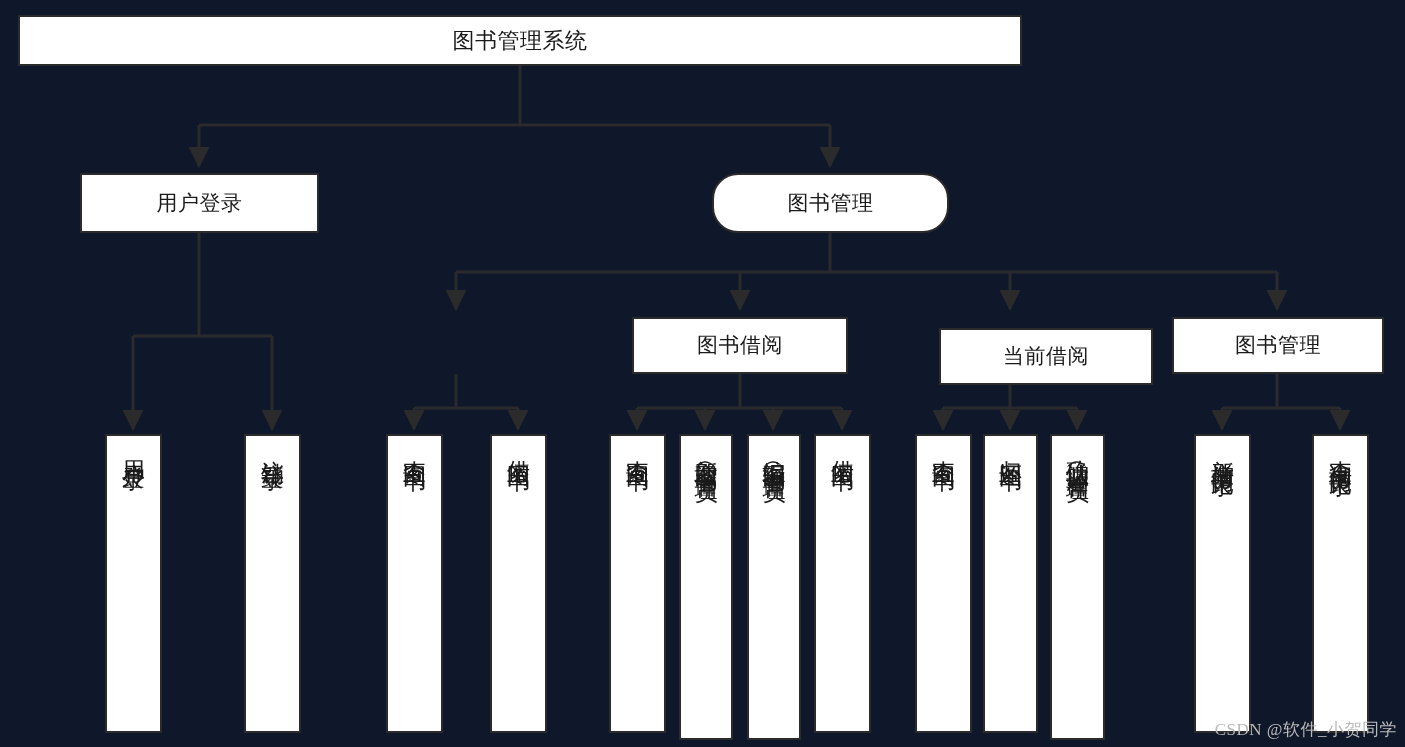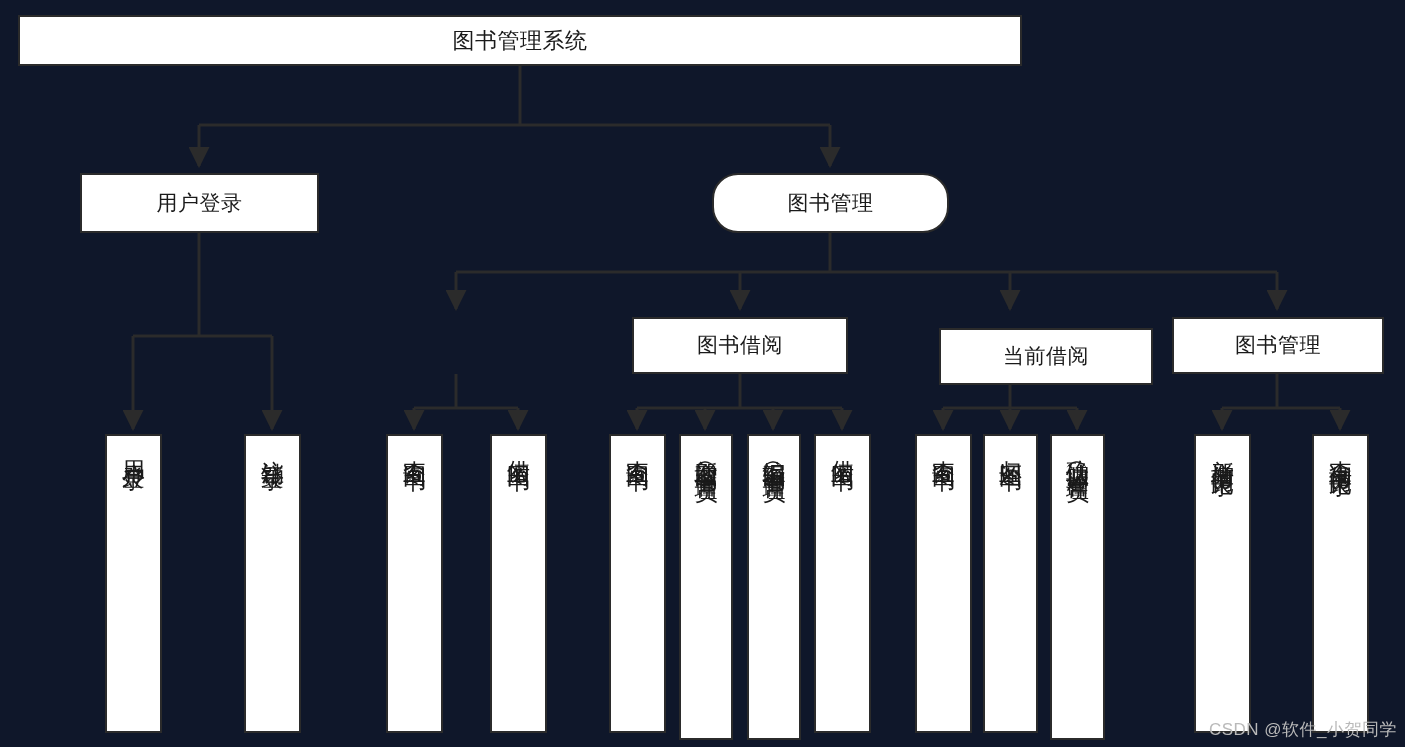--- a/index.html
+++ b/index.html
@@ -65,21 +65,21 @@
     max-height: 100%;
   }
   #watermark {
     position: absolute;
     right: 8px;
     bottom: 6px;
     font-size: 17px;
     color: #b9b9b9;
     letter-spacing: 0.5px;
     white-space: nowrap;
-    font-family: Liberation Sans, sans-serif;
+    font-family: Liberation Serif, serif;
   }
 </style>
 </head>
 <body>
 
 <div id="canvas">
 
   <svg id="wires" viewBox="0 0 1405 747" width="1405" height="747" xmlns="http://www.w3.org/2000/svg">
     <defs>
       <marker id="arrow" viewBox="0 0 10 10" refX="9" refY="5" markerWidth="7" markerHeight="7" orient="auto-start-reverse">

